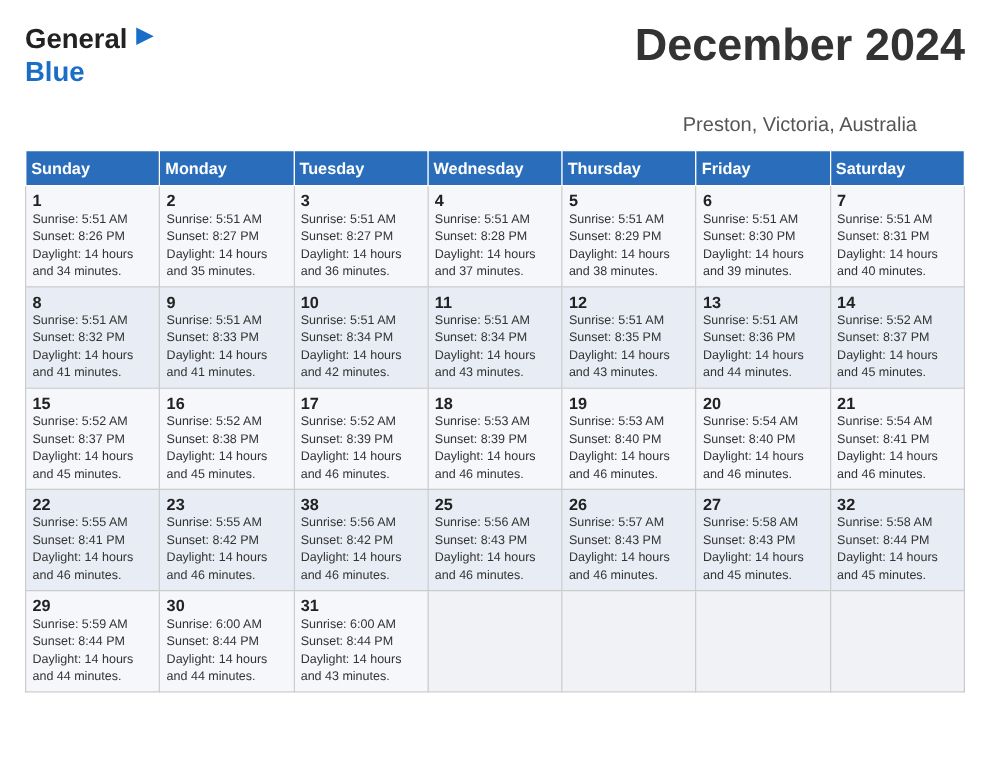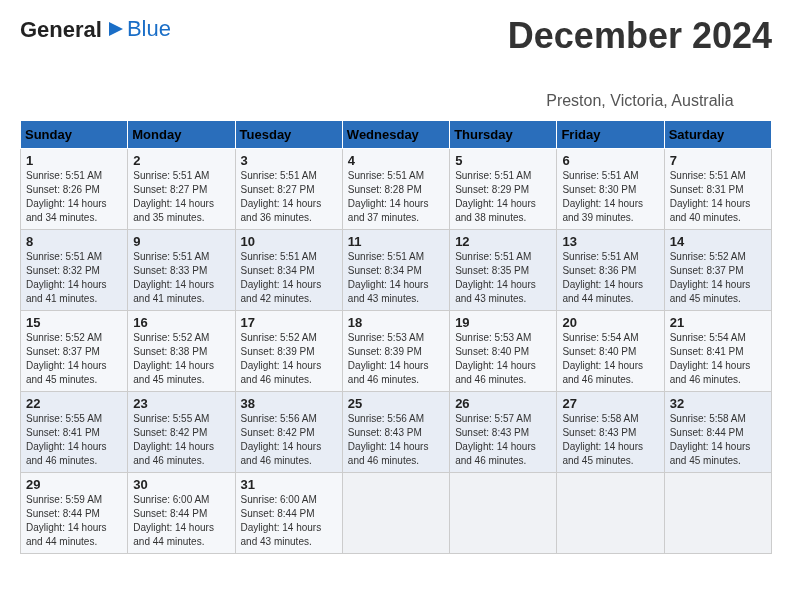--- a/index.html
+++ b/index.html
@@ -17,36 +17,36 @@
       background: #fff;
     }
     .header {
       display: flex;
       justify-content: space-between;
       align-items: flex-start;
       margin-bottom: 10px;
     }
     .logo {
       display: flex;
-      flex-direction: row;
+      flex-direction: column;
       align-items: flex-start;
     }
     .logo-text {
       font-size: 22px;
       font-weight: bold;
       color: #222;
       line-height: 1;
     }
     .logo-line {
       display: flex;
       align-items: center;
     }
     .logo-subtext {
       font-size: 22px;
-      font-weight: normal;
+      font-weight: bold;
       color: #1a6ec7;
     }
     .title-block {
       text-align: center;
     }
     .month-title {
       font-size: 36px;
       font-weight: bold;
       color: #333;
       line-height: 1.1;
@@ -56,21 +56,21 @@
       color: #555;
       margin-top: 36px;
     }
     .calendar {
       width: 100%;
       border-collapse: collapse;
       font-size: 11px;
     }
     .calendar thead tr th {
       background: #2a6ebb;
-      color: #000000;
+      color: #ffffff;
       font-weight: bold;
       font-size: 13px;
       padding: 6px 4px;
       text-align: left;
       border: 1px solid #fff;
     }
     .calendar tbody tr td {
       border: 1px solid #ccc;
       vertical-align: top;
       padding: 4px 5px;

